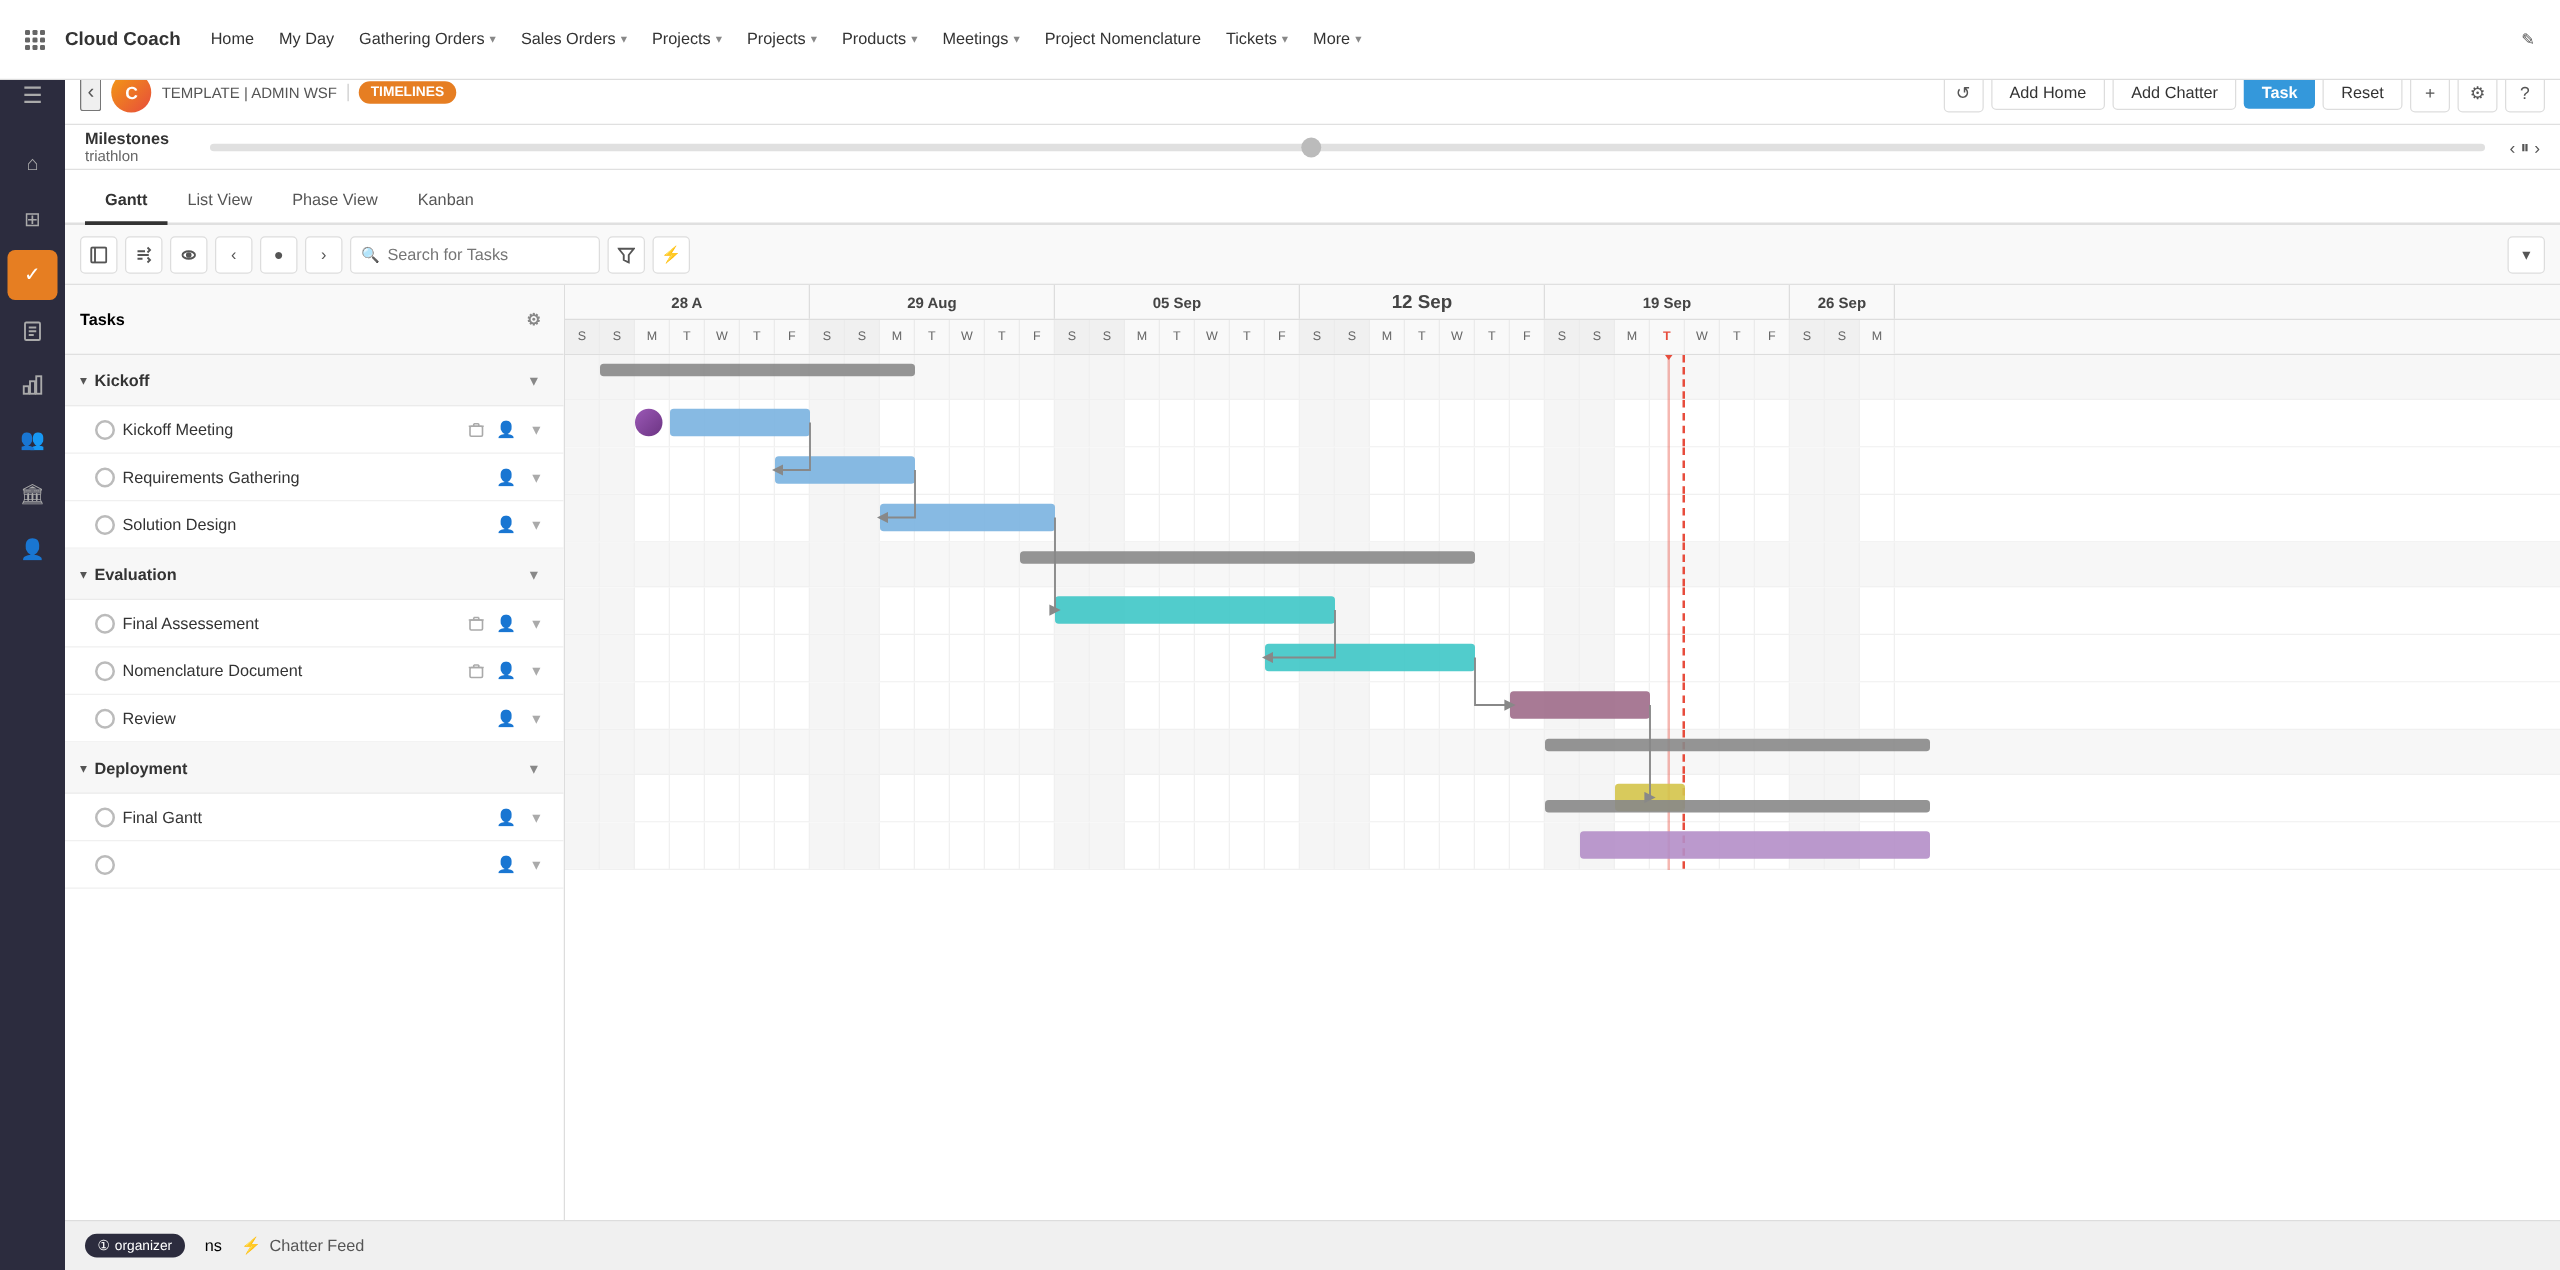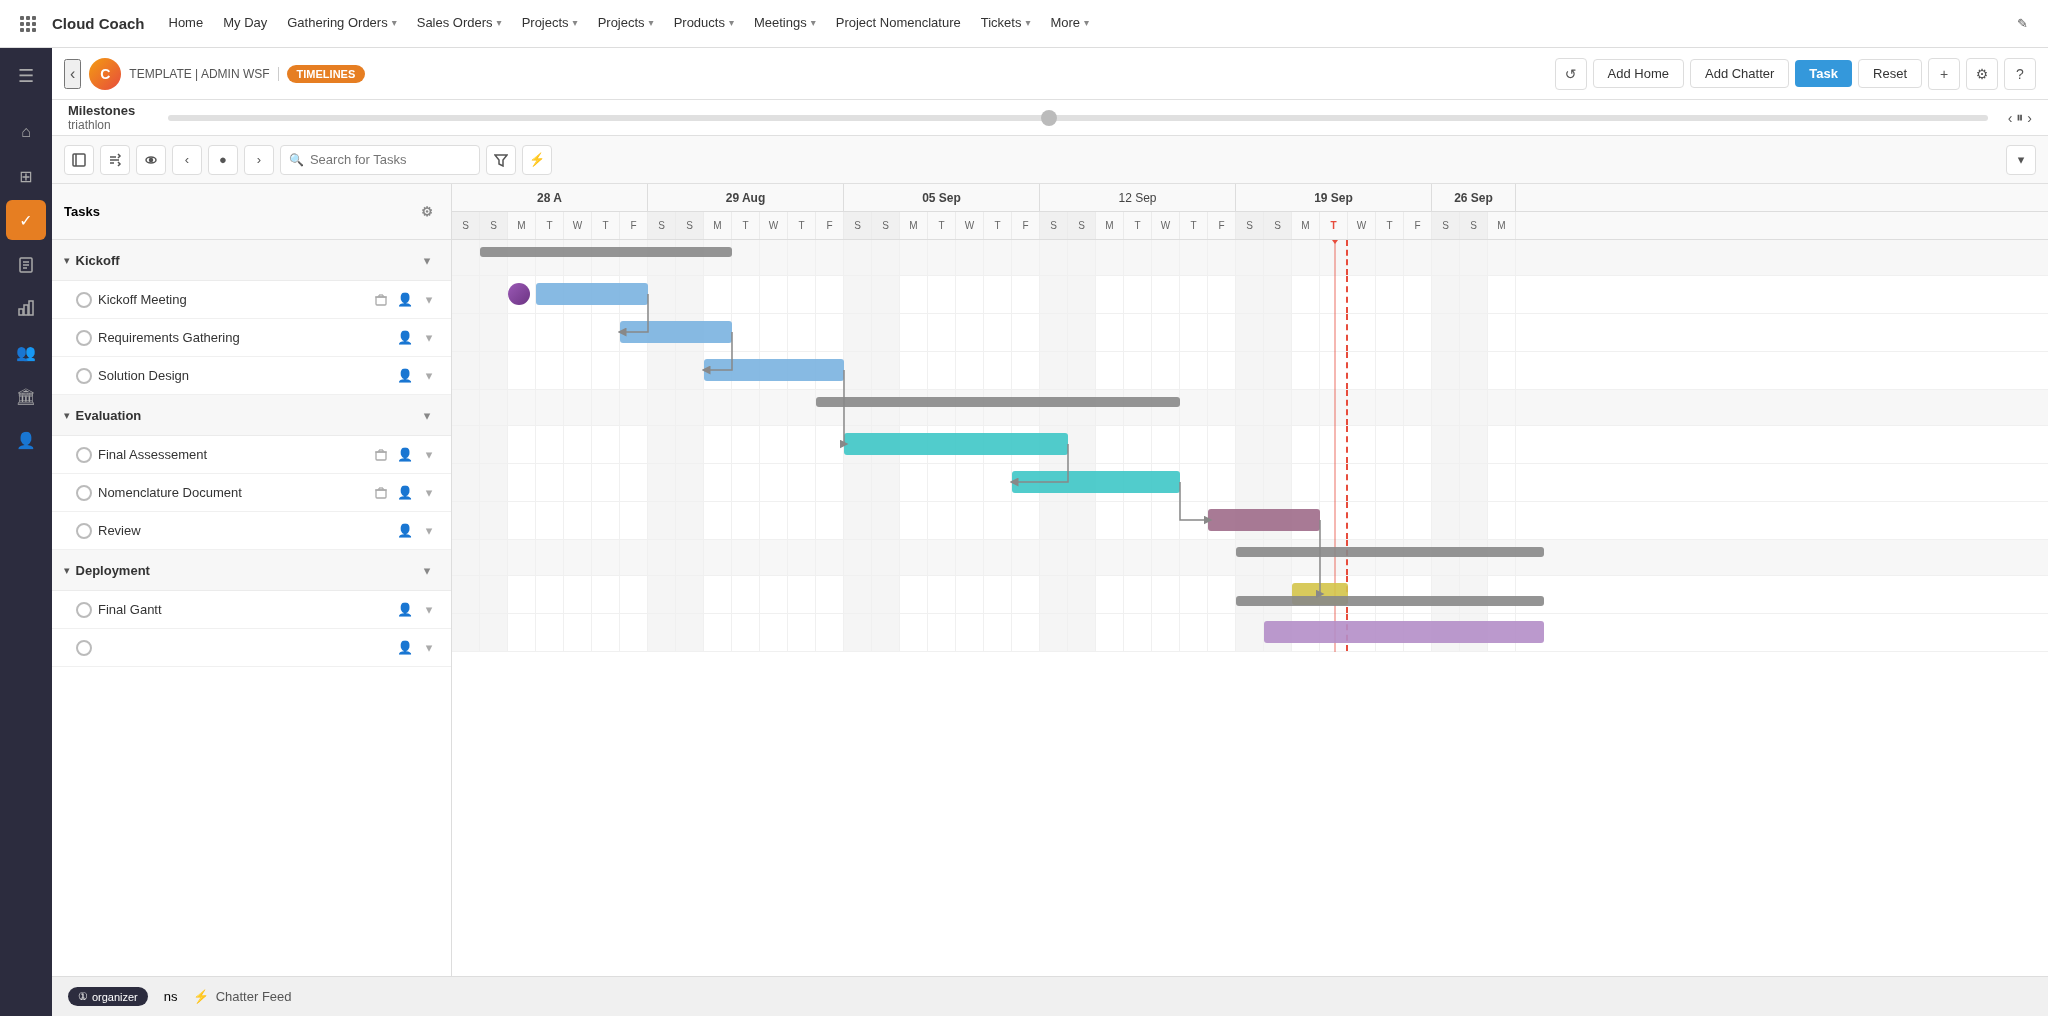--- a/index.html
+++ b/index.html
@@ -1,20 +1,20 @@
 <!DOCTYPE html>
 <html><head>
   <meta charset="utf-8">
   <style>
     * { box-sizing: border-box; margin: 0; padding: 0; }
     body { font-family: -apple-system, BlinkMacSystemFont, 'Segoe UI', sans-serif; font-size: 13px; background: #f4f4f4; overflow: hidden; }
 
     
     .top-nav {
-      height: 48px;
+      height: 64px;
       background: #fff;
       border-bottom: 1px solid #ddd;
       display: flex;
       align-items: center;
       padding: 0 12px;
       gap: 4px;
       position: fixed;
       top: 0; left: 0; right: 0;
       z-index: 100;
     }
@@ -442,20 +442,26 @@
     <div class="progress-track">
       <div class="progress-thumb"></div>
     </div>
     <div class="progress-nav">
       <button>‹</button>
       <button>⏸</button>
       <button>›</button>
     </div>
   </div>
 
+  <div class="view-tabs">
+    <div class="view-tab active">Gantt</div>
+    <div class="view-tab">List View</div>
+    <div class="view-tab">Phase View</div>
+    <div class="view-tab">Kanban</div>
+  </div>
 
   <div class="toolbar">
     <div class="toolbar-btn">
       <svg width="14" height="14" viewBox="0 0 14 14" fill="none" stroke="#555" stroke-width="1.5">
         <rect x="1" y="1" width="12" height="12" rx="1"></rect>
         <line x1="4" y1="1" x2="4" y2="13"></line>
       </svg>
     </div>
     <div class="toolbar-btn">
       <svg width="14" height="14" viewBox="0 0 14 14" fill="none" stroke="#555" stroke-width="1.5">
@@ -605,21 +611,21 @@
         </div>
       </div>
     </div>
 
     <div class="gantt-chart" id="gantt-chart-area">
         <div style="position:relative; min-width:1064px;">
           <div style="display:flex; height:28px; border-bottom:1px solid #ddd; background:#f9f9f9; position:sticky; top:0; z-index:20;">
             <div style="width:196px; min-width:196px; display:flex; align-items:center; justify-content:center; border-right:1px solid #ddd; font-size:12px; font-weight:600; color:#444;">28 A</div>
             <div style="width:196px; min-width:196px; display:flex; align-items:center; justify-content:center; border-right:1px solid #ddd; font-size:12px; font-weight:600; color:#444;">29 Aug</div>
             <div style="width:196px; min-width:196px; display:flex; align-items:center; justify-content:center; border-right:1px solid #ddd; font-size:12px; font-weight:600; color:#444;">05 Sep</div>
-            <div style="width:196px; min-width:196px; display:flex; align-items:center; justify-content:center; border-right:1px solid #ddd; font-size:12px; font-weight:400; color:#444;">12 Sep</div>
+            <div style="width:196px; min-width:196px; display:flex; align-items:center; justify-content:center; border-right:1px solid #ddd; font-size:15px; font-weight:700; color:#444;">12 Sep</div>
             <div style="width:196px; min-width:196px; display:flex; align-items:center; justify-content:center; border-right:1px solid #ddd; font-size:12px; font-weight:600; color:#444;">19 Sep</div>
             <div style="width:84px; min-width:84px; display:flex; align-items:center; justify-content:center; border-right:1px solid #ddd; font-size:12px; font-weight:600; color:#444;">26 Sep</div>
           </div>
           <div style="display:flex; height:28px; border-bottom:1px solid #ddd; background:#f9f9f9; position:sticky; top:28px; z-index:20;">
             <div style="width:28px; min-width:28px; display:flex; align-items:center; justify-content:center; font-size:10px; border-right:1px solid #ebebeb; background:#f0f0f0; color:#666; font-weight:normal;">S</div>
             <div style="width:28px; min-width:28px; display:flex; align-items:center; justify-content:center; font-size:10px; border-right:1px solid #ebebeb; background:#f0f0f0; color:#666; font-weight:normal;">S</div>
             <div style="width:28px; min-width:28px; display:flex; align-items:center; justify-content:center; font-size:10px; border-right:1px solid #ebebeb; background:#f9f9f9; color:#666; font-weight:normal;">M</div>
             <div style="width:28px; min-width:28px; display:flex; align-items:center; justify-content:center; font-size:10px; border-right:1px solid #ebebeb; background:#f9f9f9; color:#666; font-weight:normal;">T</div>
             <div style="width:28px; min-width:28px; display:flex; align-items:center; justify-content:center; font-size:10px; border-right:1px solid #ebebeb; background:#f9f9f9; color:#666; font-weight:normal;">W</div>
             <div style="width:28px; min-width:28px; display:flex; align-items:center; justify-content:center; font-size:10px; border-right:1px solid #ebebeb; background:#f9f9f9; color:#666; font-weight:normal;">T</div>

